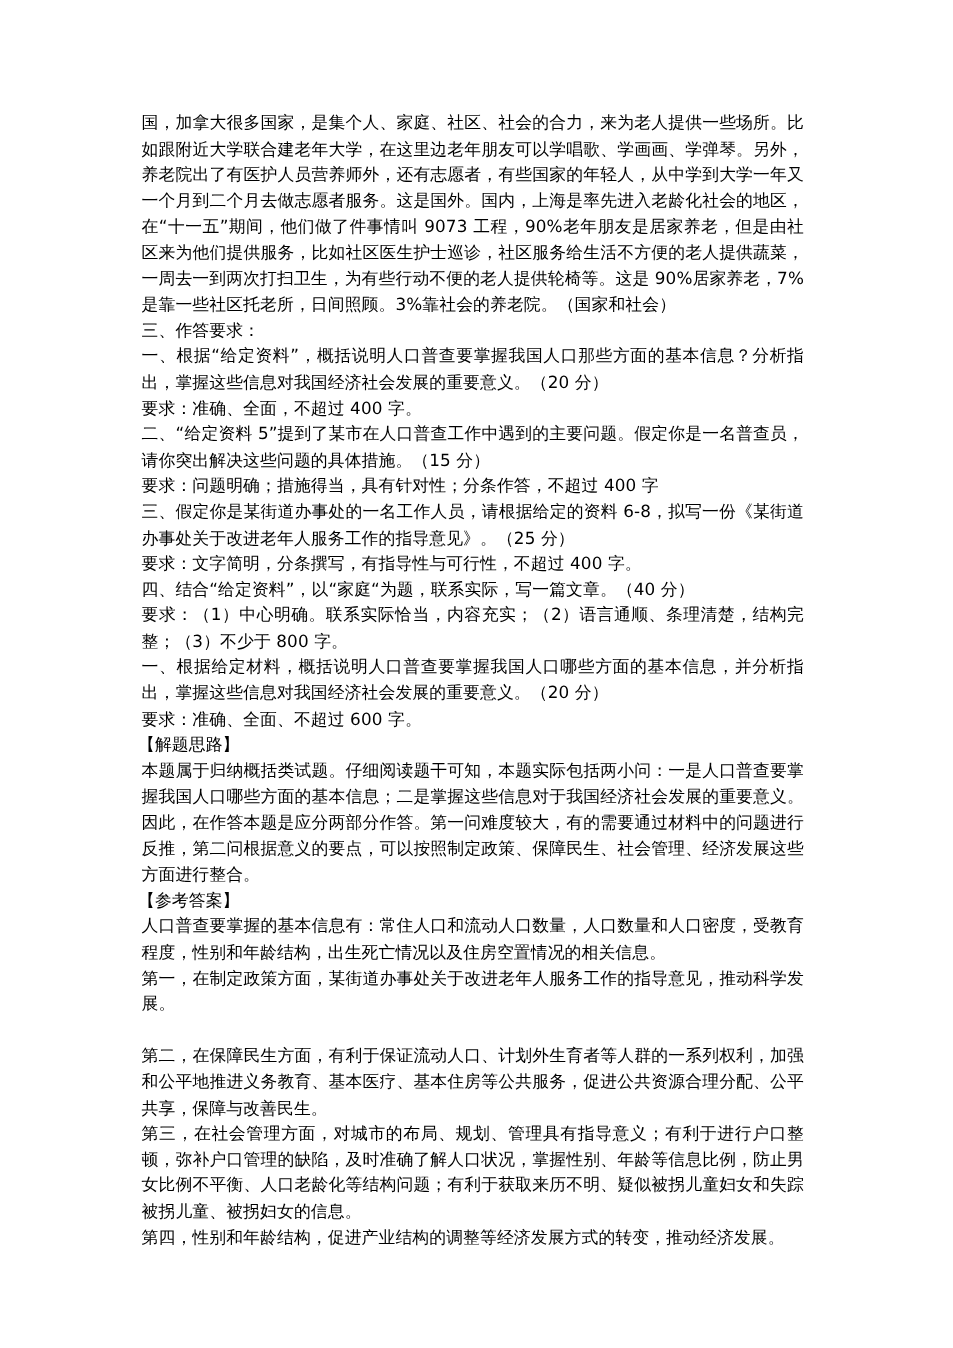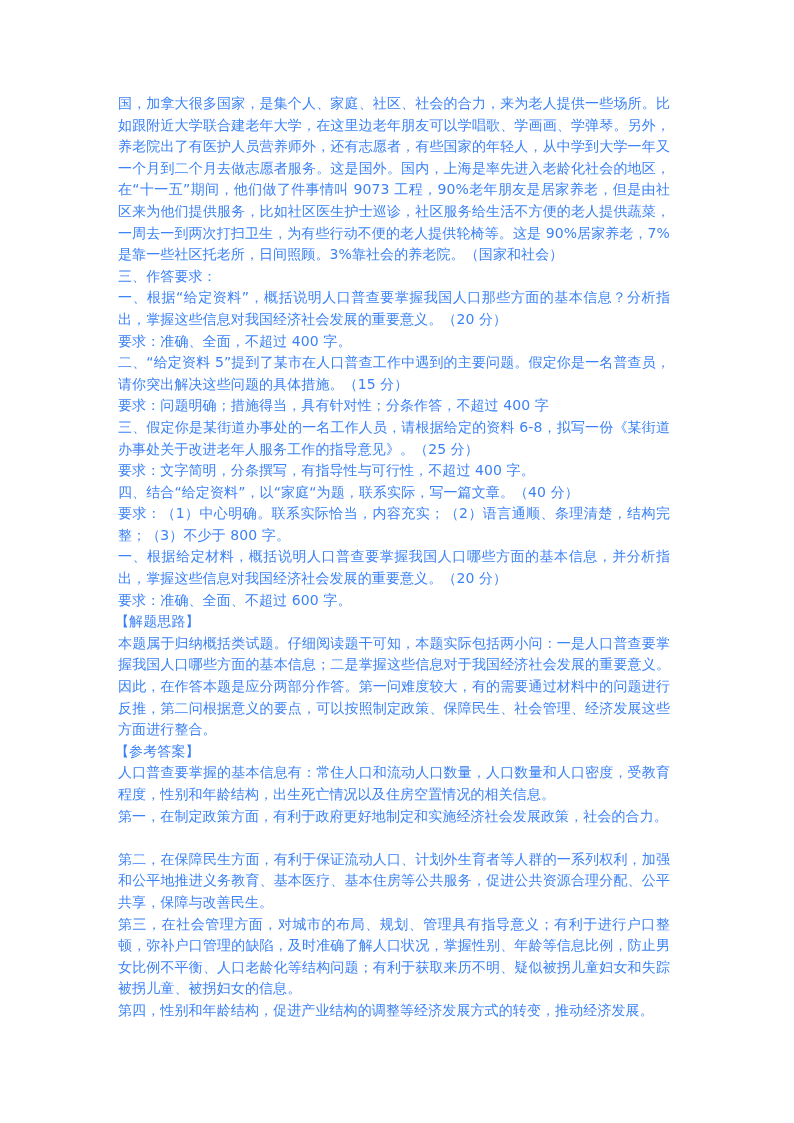--- a/index.html
+++ b/index.html
@@ -5,21 +5,21 @@
   html, body { margin: 0; padding: 0; background: #ffffff; }
   body { width: 794px; height: 1123px; position: relative; overflow: hidden; }
   .page {
     position: absolute;
     left: 118px;
     top: 93px;
     width: 552px;
     font-family: "DejaVu Sans", "Liberation Sans", sans-serif;
     font-size: 14px;
     line-height: 21.6px;
-    color: #3b82f6;
+    color: #000000;
     text-align: justify;
     text-justify: inter-character;
     letter-spacing: 0.1px;
   }
   .para { margin: 0; padding: 0; }
   .blank { height: 21.6px; }
   .heading { font-weight: normal; margin-left: -3px; }
 </style>
 </head>
 <body>
@@ -38,18 +38,18 @@
   <p class="para">要求：（1）中心明确。联系实际恰当，内容充实；（2）语言通顺、条理清楚，结构完整；（3）不少于 800 字。</p>
 
   <p class="para">一、根据给定材料，概括说明人口普查要掌握我国人口哪些方面的基本信息，并分析指出，掌握这些信息对我国经济社会发展的重要意义。（20 分）</p>
   <p class="para">要求：准确、全面、不超过 600 字。</p>
 
   <p class="para heading">【解题思路】</p>
   <p class="para">本题属于归纳概括类试题。仔细阅读题干可知，本题实际包括两小问：一是人口普查要掌握我国人口哪些方面的基本信息；二是掌握这些信息对于我国经济社会发展的重要意义。因此，在作答本题是应分两部分作答。第一问难度较大，有的需要通过材料中的问题进行反推，第二问根据意义的要点，可以按照制定政策、保障民生、社会管理、经济发展这些方面进行整合。</p>
 
   <p class="para heading">【参考答案】</p>
   <p class="para">人口普查要掌握的基本信息有：常住人口和流动人口数量，人口数量和人口密度，受教育程度，性别和年龄结构，出生死亡情况以及住房空置情况的相关信息。</p>
-  <p class="para">第一，在制定政策方面，有利于政府更好地制定和实施经济社会发展政策，社会的合力。</p>
+  <p class="para">第一，在制定政策方面，某街道办事处关于改进老年人服务工作的指导意见，推动科学发展。</p>
   <div class="blank"></div>
   <p class="para">第二，在保障民生方面，有利于保证流动人口、计划外生育者等人群的一系列权利，加强和公平地推进义务教育、基本医疗、基本住房等公共服务，促进公共资源合理分配、公平共享，保障与改善民生。</p>
   <p class="para">第三，在社会管理方面，对城市的布局、规划、管理具有指导意义；有利于进行户口整顿，弥补户口管理的缺陷，及时准确了解人口状况，掌握性别、年龄等信息比例，防止男女比例不平衡、人口老龄化等结构问题；有利于获取来历不明、疑似被拐儿童妇女和失踪被拐儿童、被拐妇女的信息。</p>
   <p class="para">第四，性别和年龄结构，促进产业结构的调整等经济发展方式的转变，推动经济发展。</p>
 </div>
 
 </body></html>

